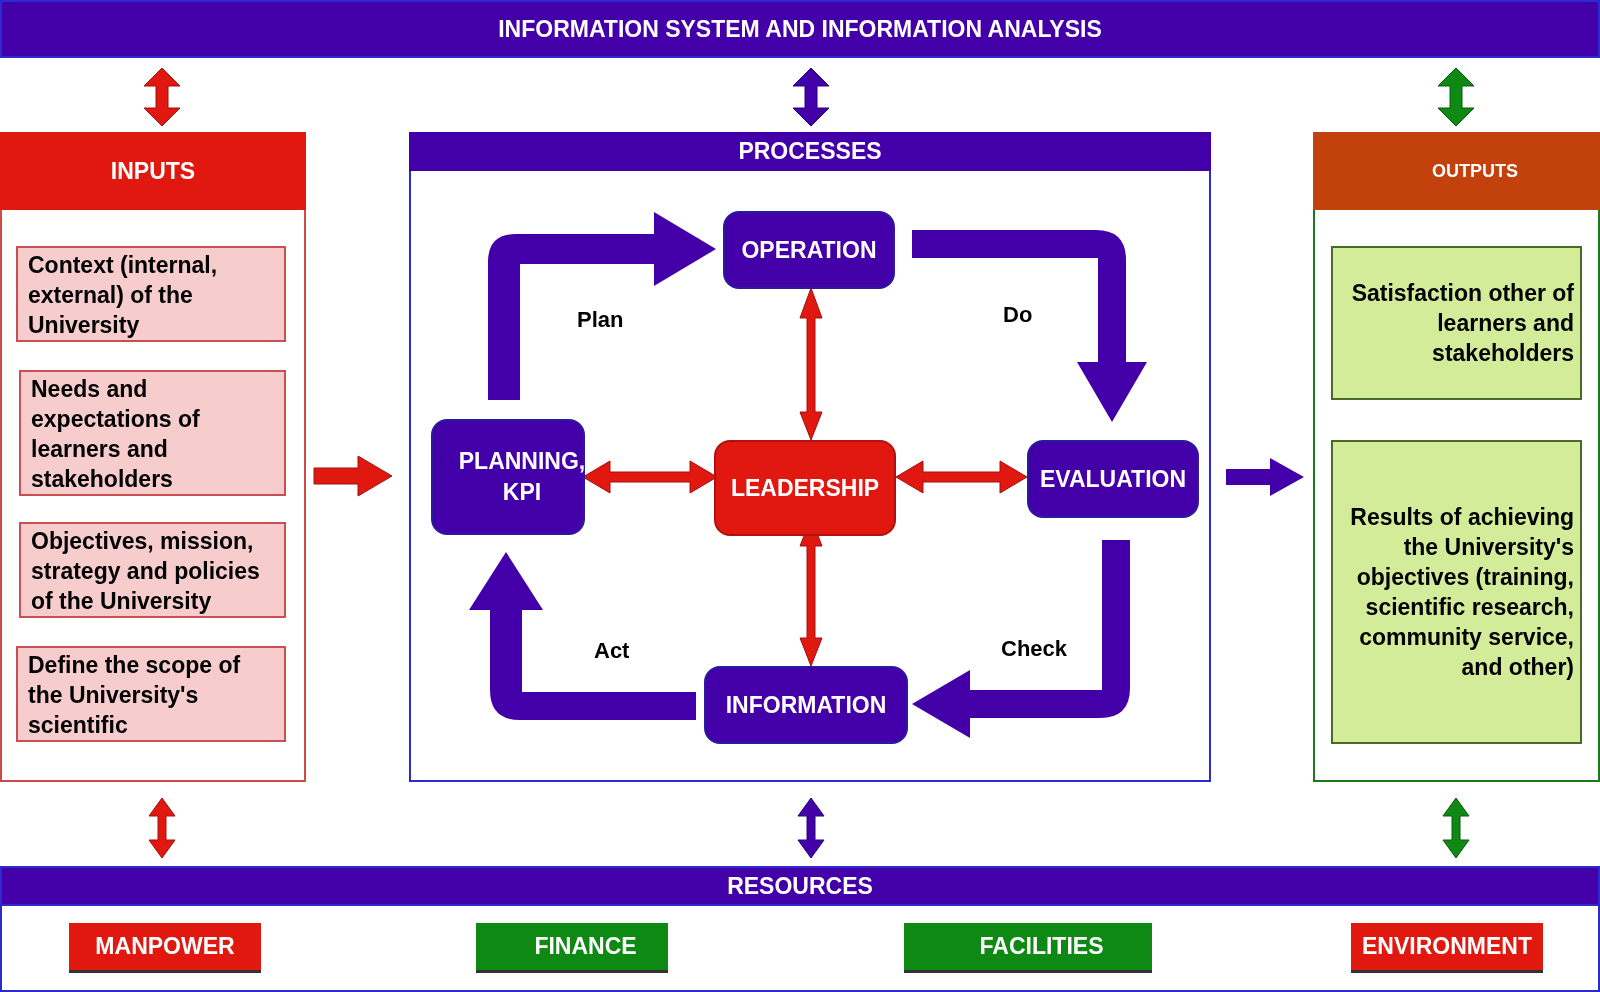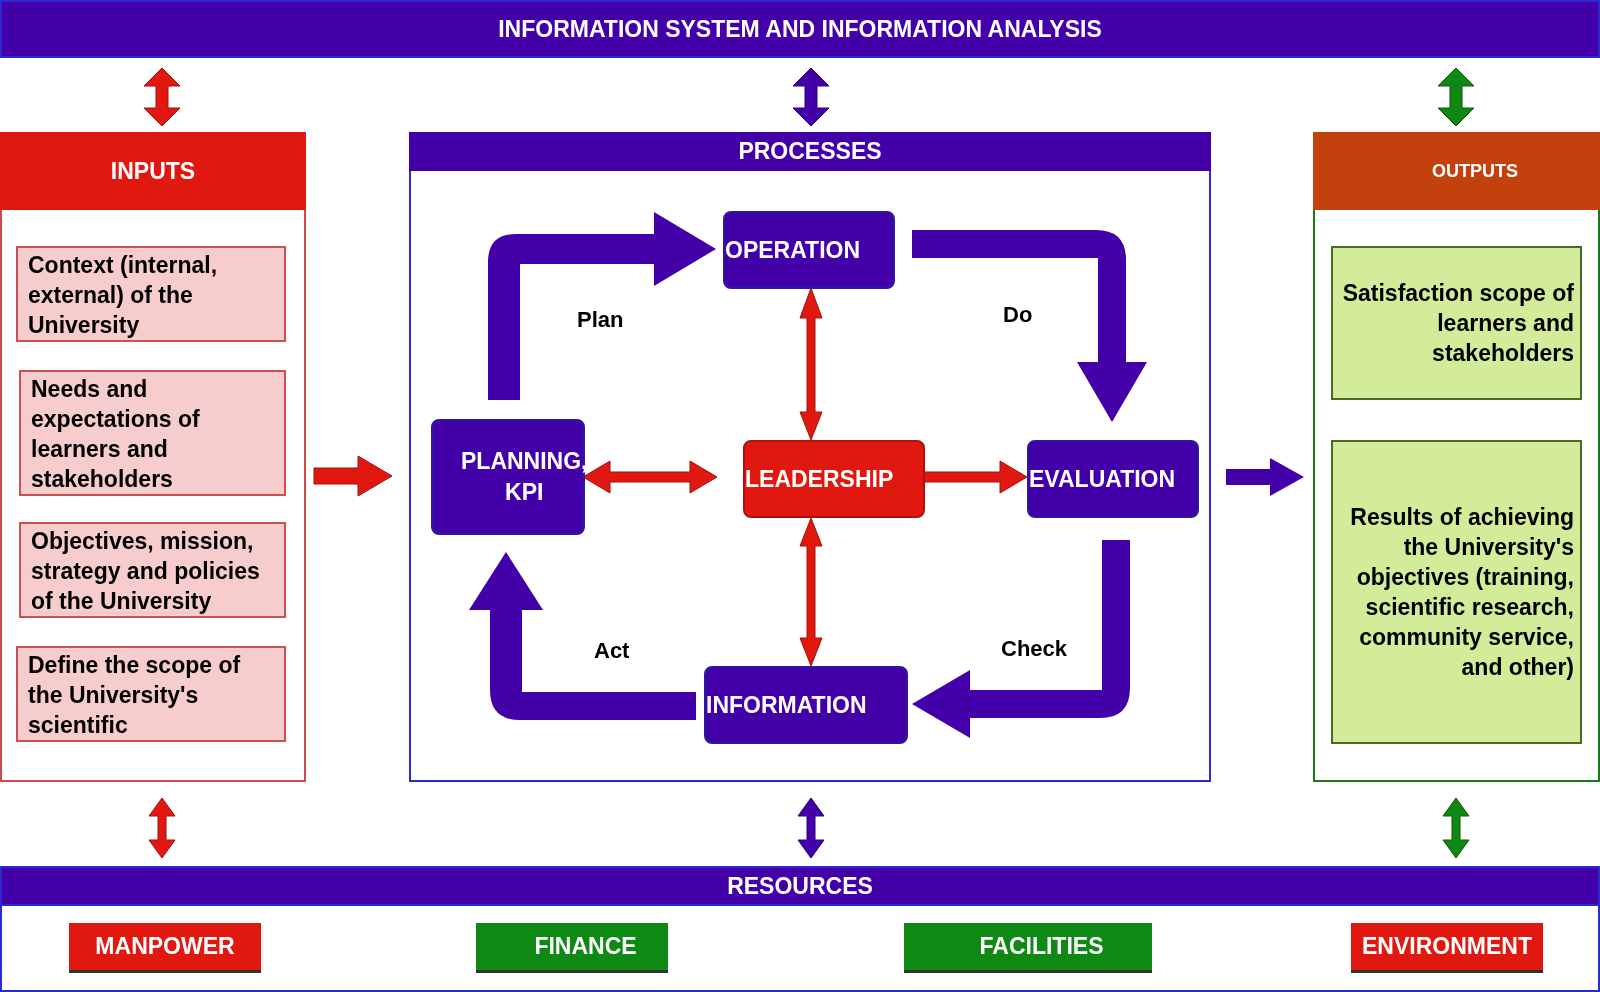--- a/index.html
+++ b/index.html
@@ -19,22 +19,22 @@
   #process-head { left: 409px; top: 132px; width: 802px; height: 39px; background: #4400a8; color: #fff;
                   font-weight: bold; font-size: 23px; display: flex; align-items: center; justify-content: center; }
   #outputs-panel { left: 1313px; top: 132px; width: 287px; height: 650px; border-color: #1a7a1a; }
   #outputs-head { left: 1313px; top: 132px; width: 324px; height: 78px; background: #c2410c; color: #fff;
                   font-weight: bold; font-size: 18px; display: flex; align-items: center; justify-content: center; }
   .inbox { background: #f6cccc; border: 2px solid #c85050; color: #000; font-weight: bold;
            font-size: 23px; line-height: 30px; padding: 2px 6px 2px 10px; }
   .outbox { background: #d2ec9a; border: 2px solid #4a6a2a; color: #000; font-weight: bold;
             font-size: 23px; line-height: 30px; padding: 4px 6px; text-align: right;
             display: flex; flex-direction: column; justify-content: center; }
-  .node { color: #fff; font-weight: bold; font-size: 23px; border-radius: 8px;
-          display: flex; align-items: center; justify-content: flex-start; text-align: center; line-height: 31px;
+  .node { color: #fff; font-weight: bold; font-size: 23px; border-radius: 16px;
+          display: flex; align-items: center; justify-content: center; text-align: center; line-height: 31px;
           border: 2px solid #2a1aa0; }
   .node.blue { background: #4400a8; }
   .node.red { background: #e0180f; border-color: #b01010; }
   .label { color: #000; font-weight: bold; font-size: 22px; }
   .res { color: #fff; font-weight: bold; font-size: 23px; display: flex; align-items: center; justify-content: center;
          border-bottom: 3px solid #333; }
   .res.red { background: #e0180f; }
   .res.green { background: #0e8a14; padding-left: 27px; }
   svg.overlay { position: absolute; left: 0; top: 0; }
 </style>
@@ -65,21 +65,21 @@
 <div id="process-panel" class="abs panel"></div>
 <div id="process-head" class="abs">
   <span>PROCESSES</span>
 </div>
 
 <div id="outputs-panel" class="abs panel"></div>
 <div id="outputs-head" class="abs">
   <span>OUTPUTS</span>
 </div>
 <div class="abs outbox" style="left:1331px;top:246px;width:251px;height:154px;">
-  <span>Satisfaction scope of learners and stakeholders</span>
+  <span>Satisfaction other of learners and stakeholders</span>
 </div>
 <div class="abs outbox" style="left:1331px;top:440px;width:251px;height:304px;">
   <span>Results of achieving the University's objectives (training, scientific research, community service, and other)</span>
 </div>
 
 <svg class="overlay" width="1600" height="992" viewBox="0 0 1600 992">
 
   <polygon fill="#e0180f" stroke="#a01010" stroke-width="1" points="162,68 180,86 168,86 168,108 180,108 162,126 144,108 156,108 156,86 144,86"></polygon>
   <polygon fill="#4400a8" stroke="#2a0080" stroke-width="1" points="811,68 829,86 817,86 817,108 829,108 811,126 793,108 805,108 805,86 793,86"></polygon>
   <polygon fill="#0e8a14" stroke="#0a5a0a" stroke-width="1" points="1456,68 1474,86 1462,86 1462,108 1474,108 1456,126 1438,108 1450,108 1450,86 1438,86"></polygon>
@@ -105,21 +105,21 @@
   <polygon fill="#e0180f" stroke="#a01010" stroke-width="1" points="583,477 610,461 610,472 690,472 690,461 717,477 690,493 690,482 610,482 610,493"></polygon>
   <polygon fill="#e0180f" stroke="#a01010" stroke-width="1" points="896,477 923,461 923,472 1000,472 1000,461 1027,477 1000,493 1000,482 923,482 923,493"></polygon>
 </svg>
 
 <div class="abs node blue" style="left:723px;top:211px;width:172px;height:78px;">
   <span>OPERATION</span>
 </div>
 <div class="abs node blue" style="left:431px;top:419px;width:154px;height:116px;padding-left:28px;">
   <span style="display:block;width:140px;">PLANNING, KPI</span>
 </div>
-<div class="abs node red" style="left:743px;top:440px;width:182px;height:78px;">
+<div class="abs node red" style="left:714px;top:440px;width:182px;height:96px;">
   <span>LEADERSHIP</span>
 </div>
 <div class="abs node blue" style="left:1027px;top:440px;width:172px;height:78px;">
   <span>EVALUATION</span>
 </div>
 <div class="abs node blue" style="left:704px;top:666px;width:204px;height:78px;">
   <span>INFORMATION</span>
 </div>
 
 <div class="abs label" style="left:577px;top:307px;">Plan</div>

